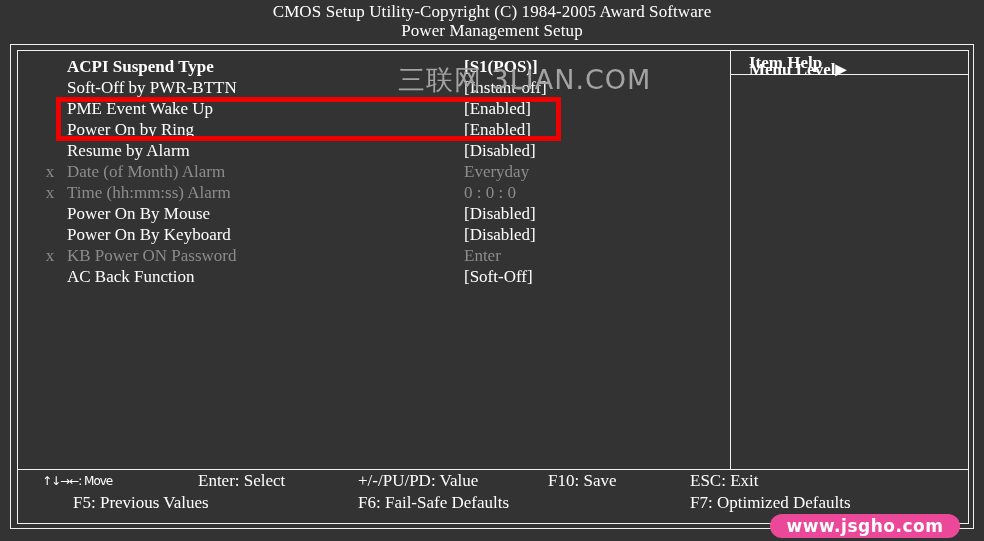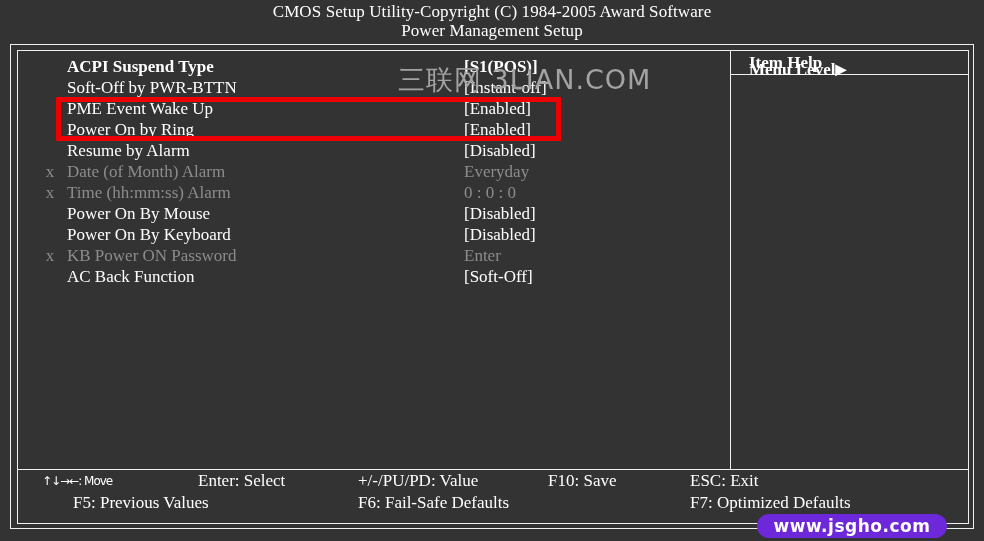--- a/index.html
+++ b/index.html
@@ -199,24 +199,24 @@
     font-family: "DejaVu Sans", sans-serif;
     font-size: 45px;
     font-weight: bold;
     color: #2aac54;
     letter-spacing: -1px;
     line-height: 48px;
     white-space: nowrap;
   }
   .wm-logo .pill {
     position: absolute;
-    left: 0px; top: 48px;
+    left: 13px; top: 48px;
     width: 190px;
     height: 24px;
-    background: #6d28d9;
+    background: #ec4899;
     border-radius: 12px;
   }
   .wm-logo .pill span {
     display: block;
     text-align: center;
     font-family: "DejaVu Sans", sans-serif;
     font-size: 17px;
     font-weight: bold;
     color: #ffffff;
     line-height: 24px;

